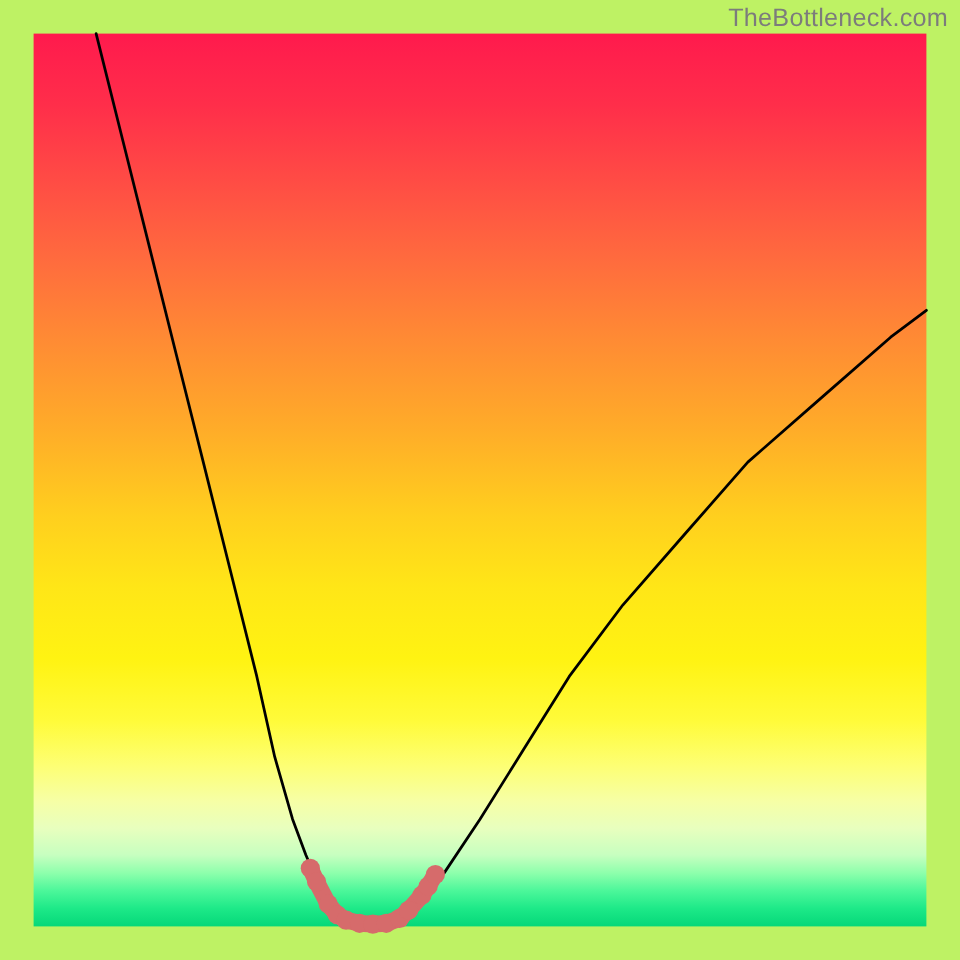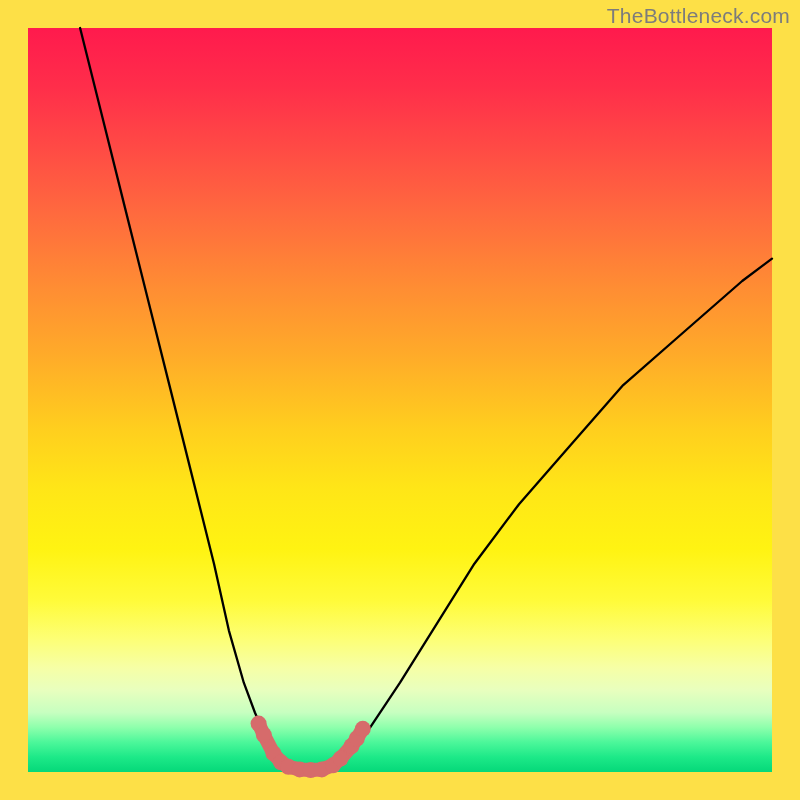--- a/index.html
+++ b/index.html
@@ -10,21 +10,21 @@
     background: #000;
     overflow: hidden;
     font-family: Arial, Helvetica, sans-serif;
   }
   .frame {
     position: absolute;
     top: 0;
     left: 0;
     width: 800px;
     height: 800px;
-    background: #fde047;
+    background: #bef264;
     text-align: center;
   }
   .plot-area {
     position: absolute;
     top: 28px;
     left: 28px;
     width: 744px;
     height: 744px;
     
     background: linear-gradient(

